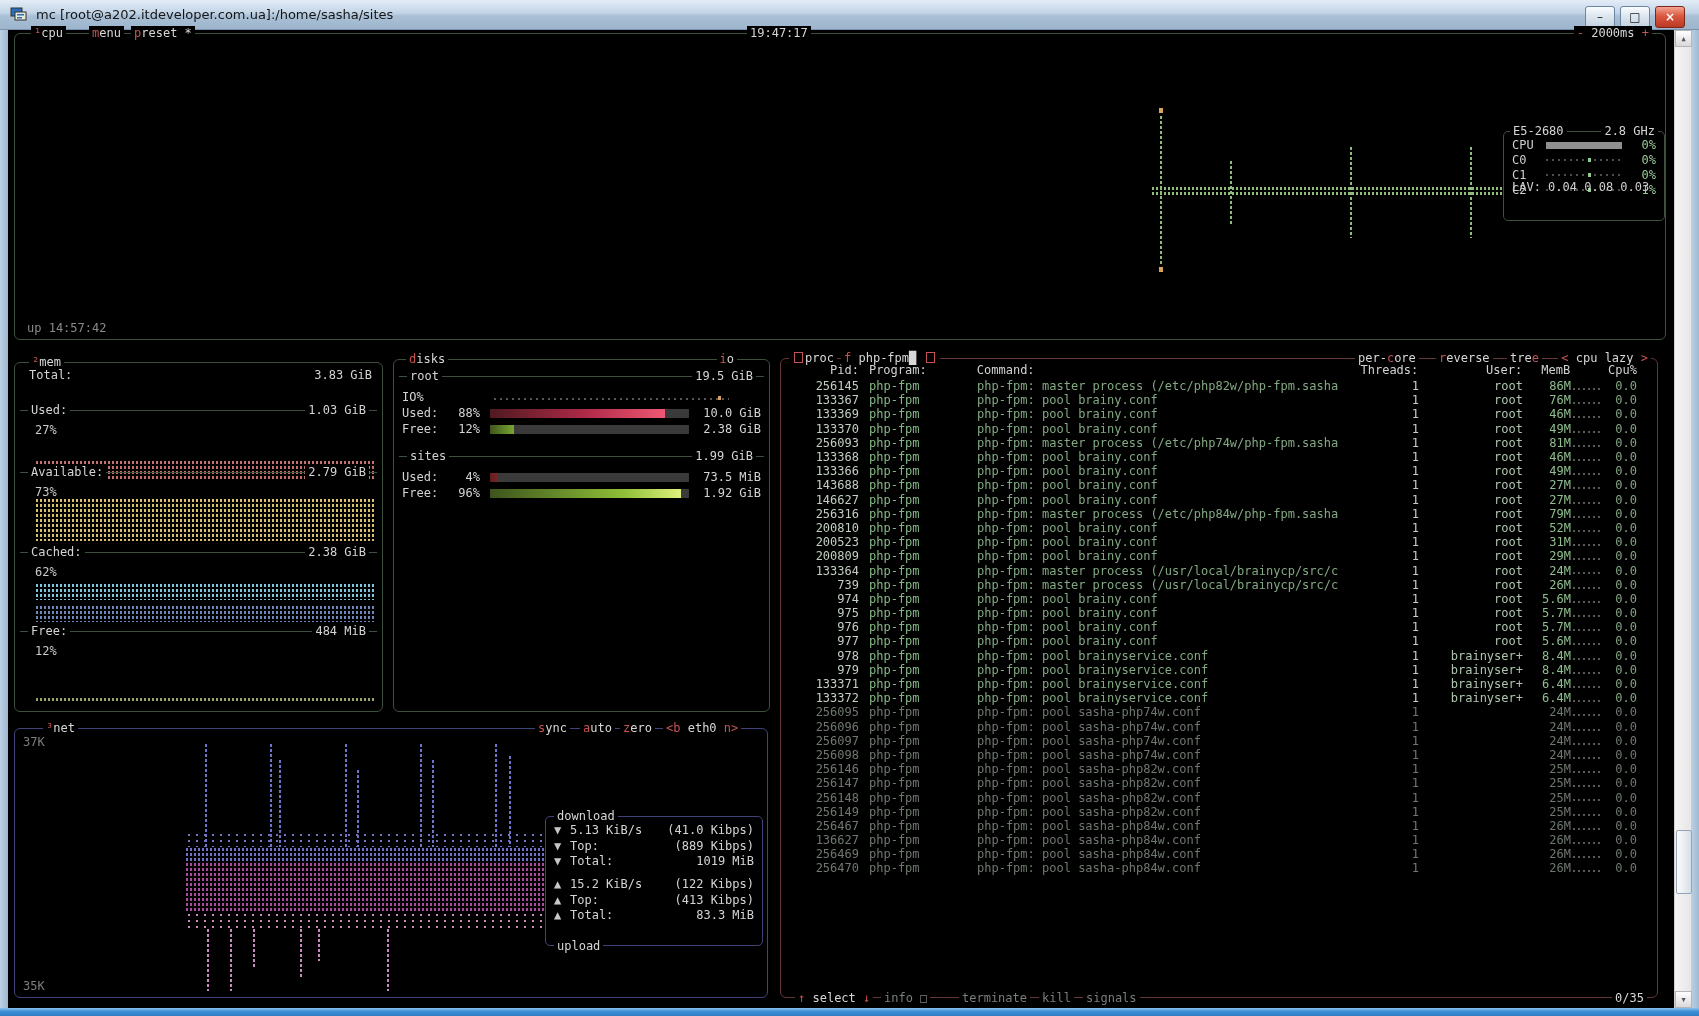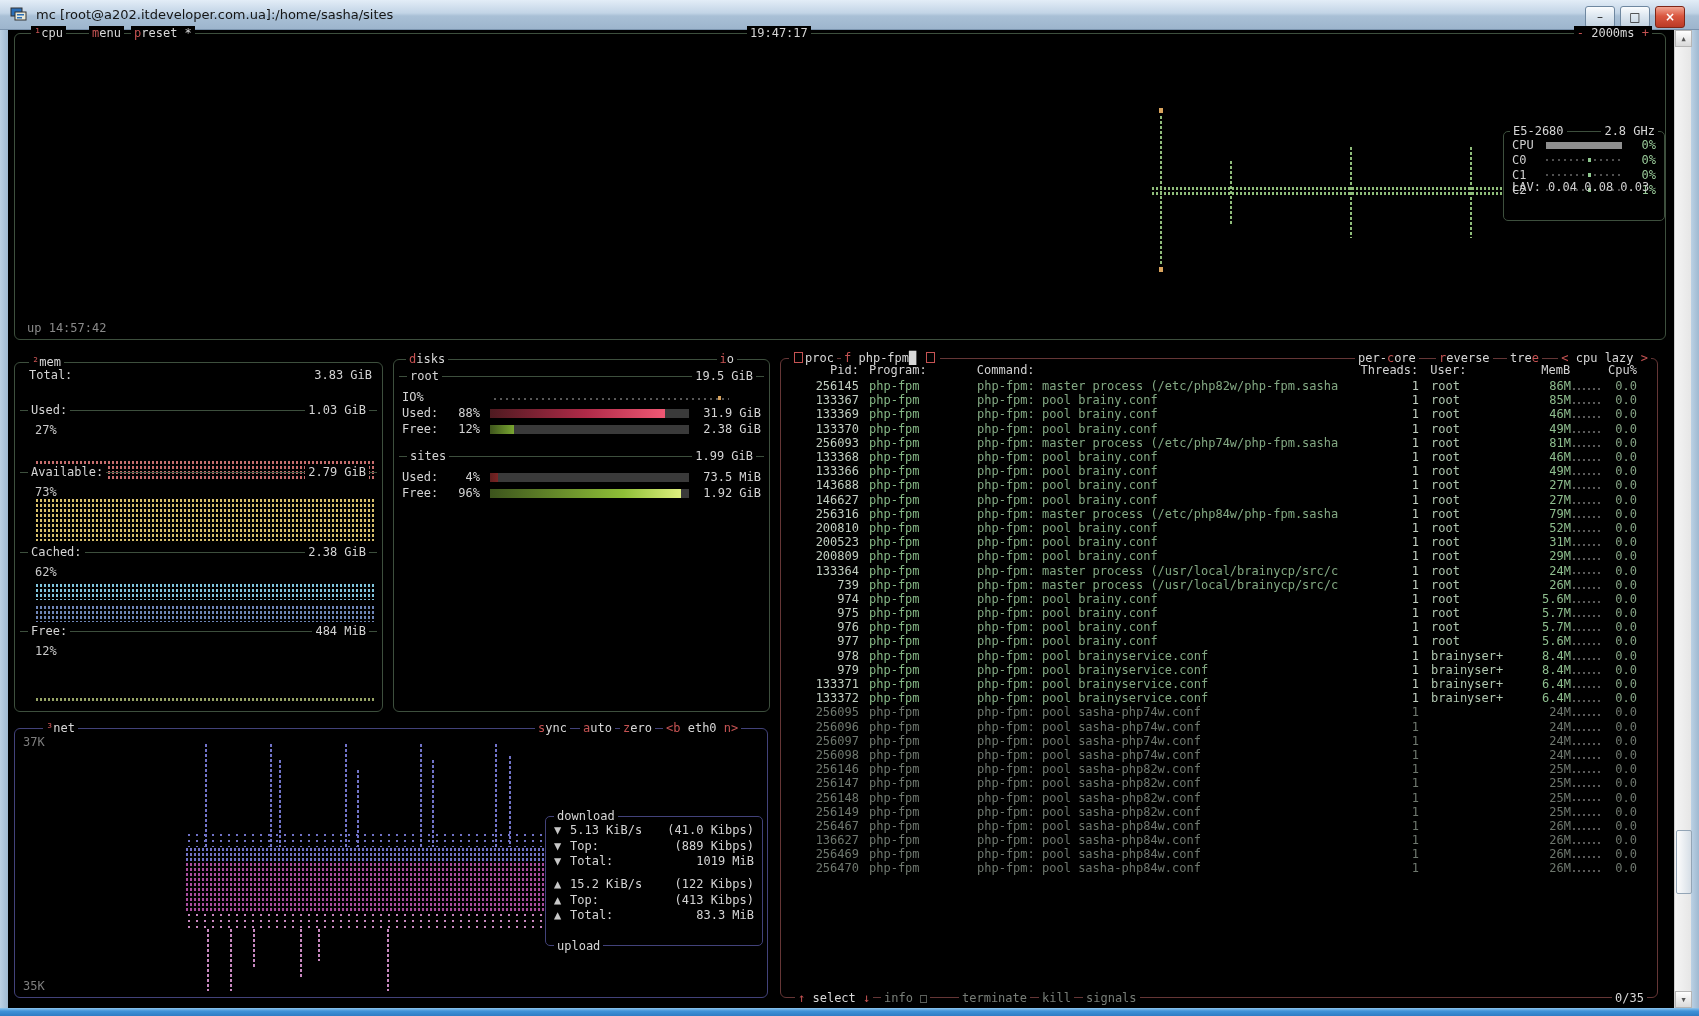--- a/index.html
+++ b/index.html
@@ -92,21 +92,21 @@
   .narr{width:16px;color:#c8c8c8;}
   .nval{flex:1;text-align:right;}
   
   .phead{position:absolute;top:4px;left:6px;right:6px;height:14px;display:flex;color:#d2d2d2;white-space:nowrap;}
   .prows{position:absolute;top:20px;left:6px;right:6px;bottom:16px;overflow:hidden;}
   .prow{display:flex;height:14.2px;white-space:nowrap;align-items:center;}
   .colpid{width:72px;text-align:right;}
   .colprog{width:118px;padding-left:10px;box-sizing:border-box;text-align:left;}
   .colcmd{width:362px;overflow:hidden;}
   .colthr{width:80px;text-align:right;}
-  .coluser{width:104px;padding-left:12px;box-sizing:border-box;}
+  .coluser{width:104px;padding-left:12px;box-sizing:border-box;text-align:right;}
   .colmem{width:48px;text-align:right;}
   .colbar{width:38px;position:relative;height:14.2px;}
   .colcpu{flex:1;text-align:right;padding-right:14px;}
   .prow .colpid{color:#c2cfc2}.prow .colprog{color:#86b886}.prow .colcmd{color:#83a883}
   .prow .colthr{color:#c2cfc2}.prow .coluser{color:#aec4ae}.prow .colmem{color:#8fbf8f}.prow .colcpu{color:#85a385}
   .prow .colbar::after{content:"";position:absolute;left:2px;right:6px;top:9px;height:2px;
     background:repeating-linear-gradient(90deg,#5a5a5a 0 2px,transparent 2px 5px);}
   .prow.dim span{color:#6f786f !important;}
 </style>
 </head>
@@ -232,21 +232,21 @@
       <span class="iolab">IO%</span>
       <div class="ioline"></div>
       <i class="iodot" style="right:48px"></i>
 
       <div class="drow" style="top:46px">
         <span class="dl1">Used:</span>
         <span class="dp">88%</span>
         <span class="dbar">
             <i class="dfill f-used" style="width: 88%;"></i>
           </span>
-        <span class="dsz">31.9 GiB</span>
+        <span class="dsz">10.0 GiB</span>
       </div>
       <div class="drow" style="top:62px">
         <span class="dl1">Free:</span>
         <span class="dp">12%</span>
         <span class="dbar">
             <i class="dfill f-free" style="width: 12%;"></i>
           </span>
         <span class="dsz">2.38 GiB</span>
       </div>
 
@@ -369,21 +369,21 @@
             <span class="colmem">86M</span>
             <span class="colbar"></span>
             <span class="colcpu">0.0</span>
           </div>
           <div class="prow">
             <span class="colpid">133367</span>
             <span class="colprog">php-fpm</span>
             <span class="colcmd">php-fpm: pool brainy.conf</span>
             <span class="colthr">1</span>
             <span class="coluser">root</span>
-            <span class="colmem">85M</span>
+            <span class="colmem">76M</span>
             <span class="colbar"></span>
             <span class="colcpu">0.0</span>
           </div>
           <div class="prow">
             <span class="colpid">133369</span>
             <span class="colprog">php-fpm</span>
             <span class="colcmd">php-fpm: pool brainy.conf</span>
             <span class="colthr">1</span>
             <span class="coluser">root</span>
             <span class="colmem">46M</span>

